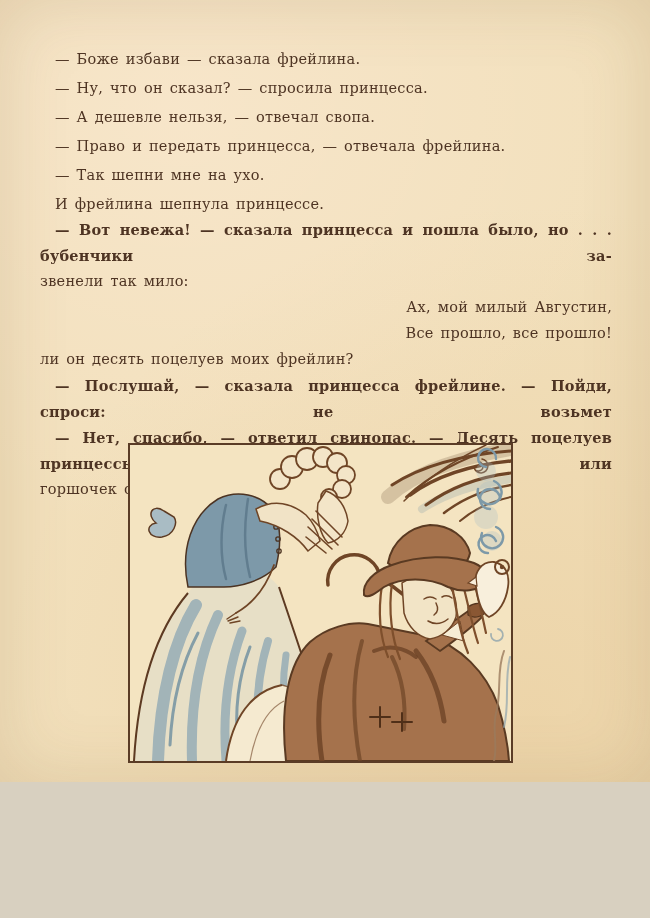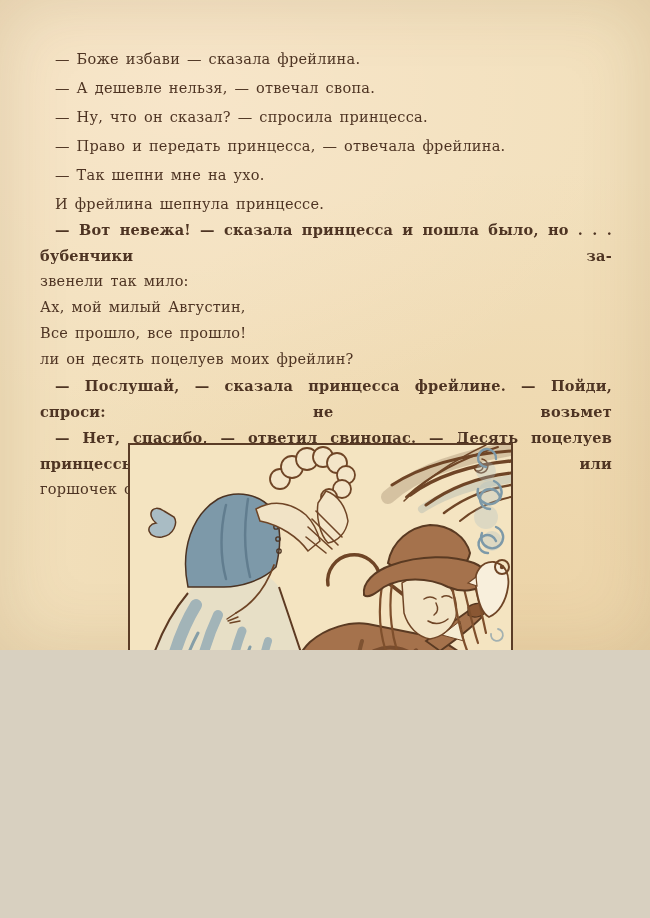--- a/index.html
+++ b/index.html
@@ -1,58 +1,58 @@
 <!DOCTYPE html>
 <html><head>
 <meta charset="utf-8">
 <style>
   * { margin:0; padding:0; box-sizing:border-box; }
   html,body { width:650px; height:918px; }
   body { font-family:"DejaVu Serif","Liberation Serif",serif; background:#d8d0c0; }
 
   .page {
-    position:relative; width:650px; height:650px; overflow:hidden;
+    position:relative; width:650px; height:782px; overflow:hidden;
     color:#4e3423;
     background:
       radial-gradient(120% 90% at 28% 14%, rgba(255,238,222,.40), rgba(255,238,222,0) 60%),
       radial-gradient(150% 120% at 82% 92%, rgba(214,166,92,.20), rgba(214,166,92,0) 55%),
       #f2e0bc;
     box-shadow: inset 0 0 70px rgba(120,80,30,.16);
   }
 
   .textblock {
     position:absolute; left:40px; top:47px; width:572px;
     font-size:14.5px; line-height:25.9px; letter-spacing:.25px; word-spacing:2px;
   }
   .line { white-space:nowrap; }
   .line.par { text-indent:15px; }
   .line.gap { margin-bottom:3px; }
-  .line.center { text-align:left; white-space:normal; }
+  .line.center { text-align:right; white-space:normal; }
   .line.full { text-align:justify; text-align-last:justify; white-space:normal; word-spacing:normal;font-weight:bold; }
 
   .illo {
     position:absolute; left:128px; top:443px; width:385px; height:320px;
     border:2px solid #5a3c26; background:#f4e4c1;
   }
   .illo svg { display:block; width:100%; height:100%; }
 
   .pagenum {
     position:absolute; left:0; right:0; top:828px; text-align:center;
     font-size:16px; word-spacing:17px; letter-spacing:1px; color:#4e3423;
   }
 </style>
 </head>
 <body>
 
 <div class="page">
 
   <div class="textblock">
     <div class="line par gap">— Боже избави — сказала фрейлина.</div>
+    <div class="line par gap">— Ну, что он сказал? — спросила принцесса.</div>
     <div class="line par gap">— А дешевле нельзя, — отвечал свопа.</div>
-    <div class="line par gap">— Ну, что он сказал? — спросила принцесса.</div>
     <div class="line par gap">— Право и передать принцесса, — отвечала фрейлина.</div>
     <div class="line par gap">— Так шепни мне на ухо.</div>
     <div class="line par">И фрейлина шепнула принцессе.</div>
     <div class="line par full">— Вот невежа! — сказала принцесса и пошла было, но . . . бубенчики за-</div>
     <div class="line">звенели так мило:</div>
     <div class="line center">Ах, мой милый Августин,</div>
     <div class="line center">Все прошло, все прошло!</div>
     <div class="line">ли он десять поцелуев моих фрейлин?</div>
     <div class="line par full">— Послушай, — сказала принцесса фрейлине. — Пойди, спроси: не возьмет</div>
     <div class="line par full">— Нет, спасибо, — ответил свинопас. — Десять поцелуев принцессы, или</div>

